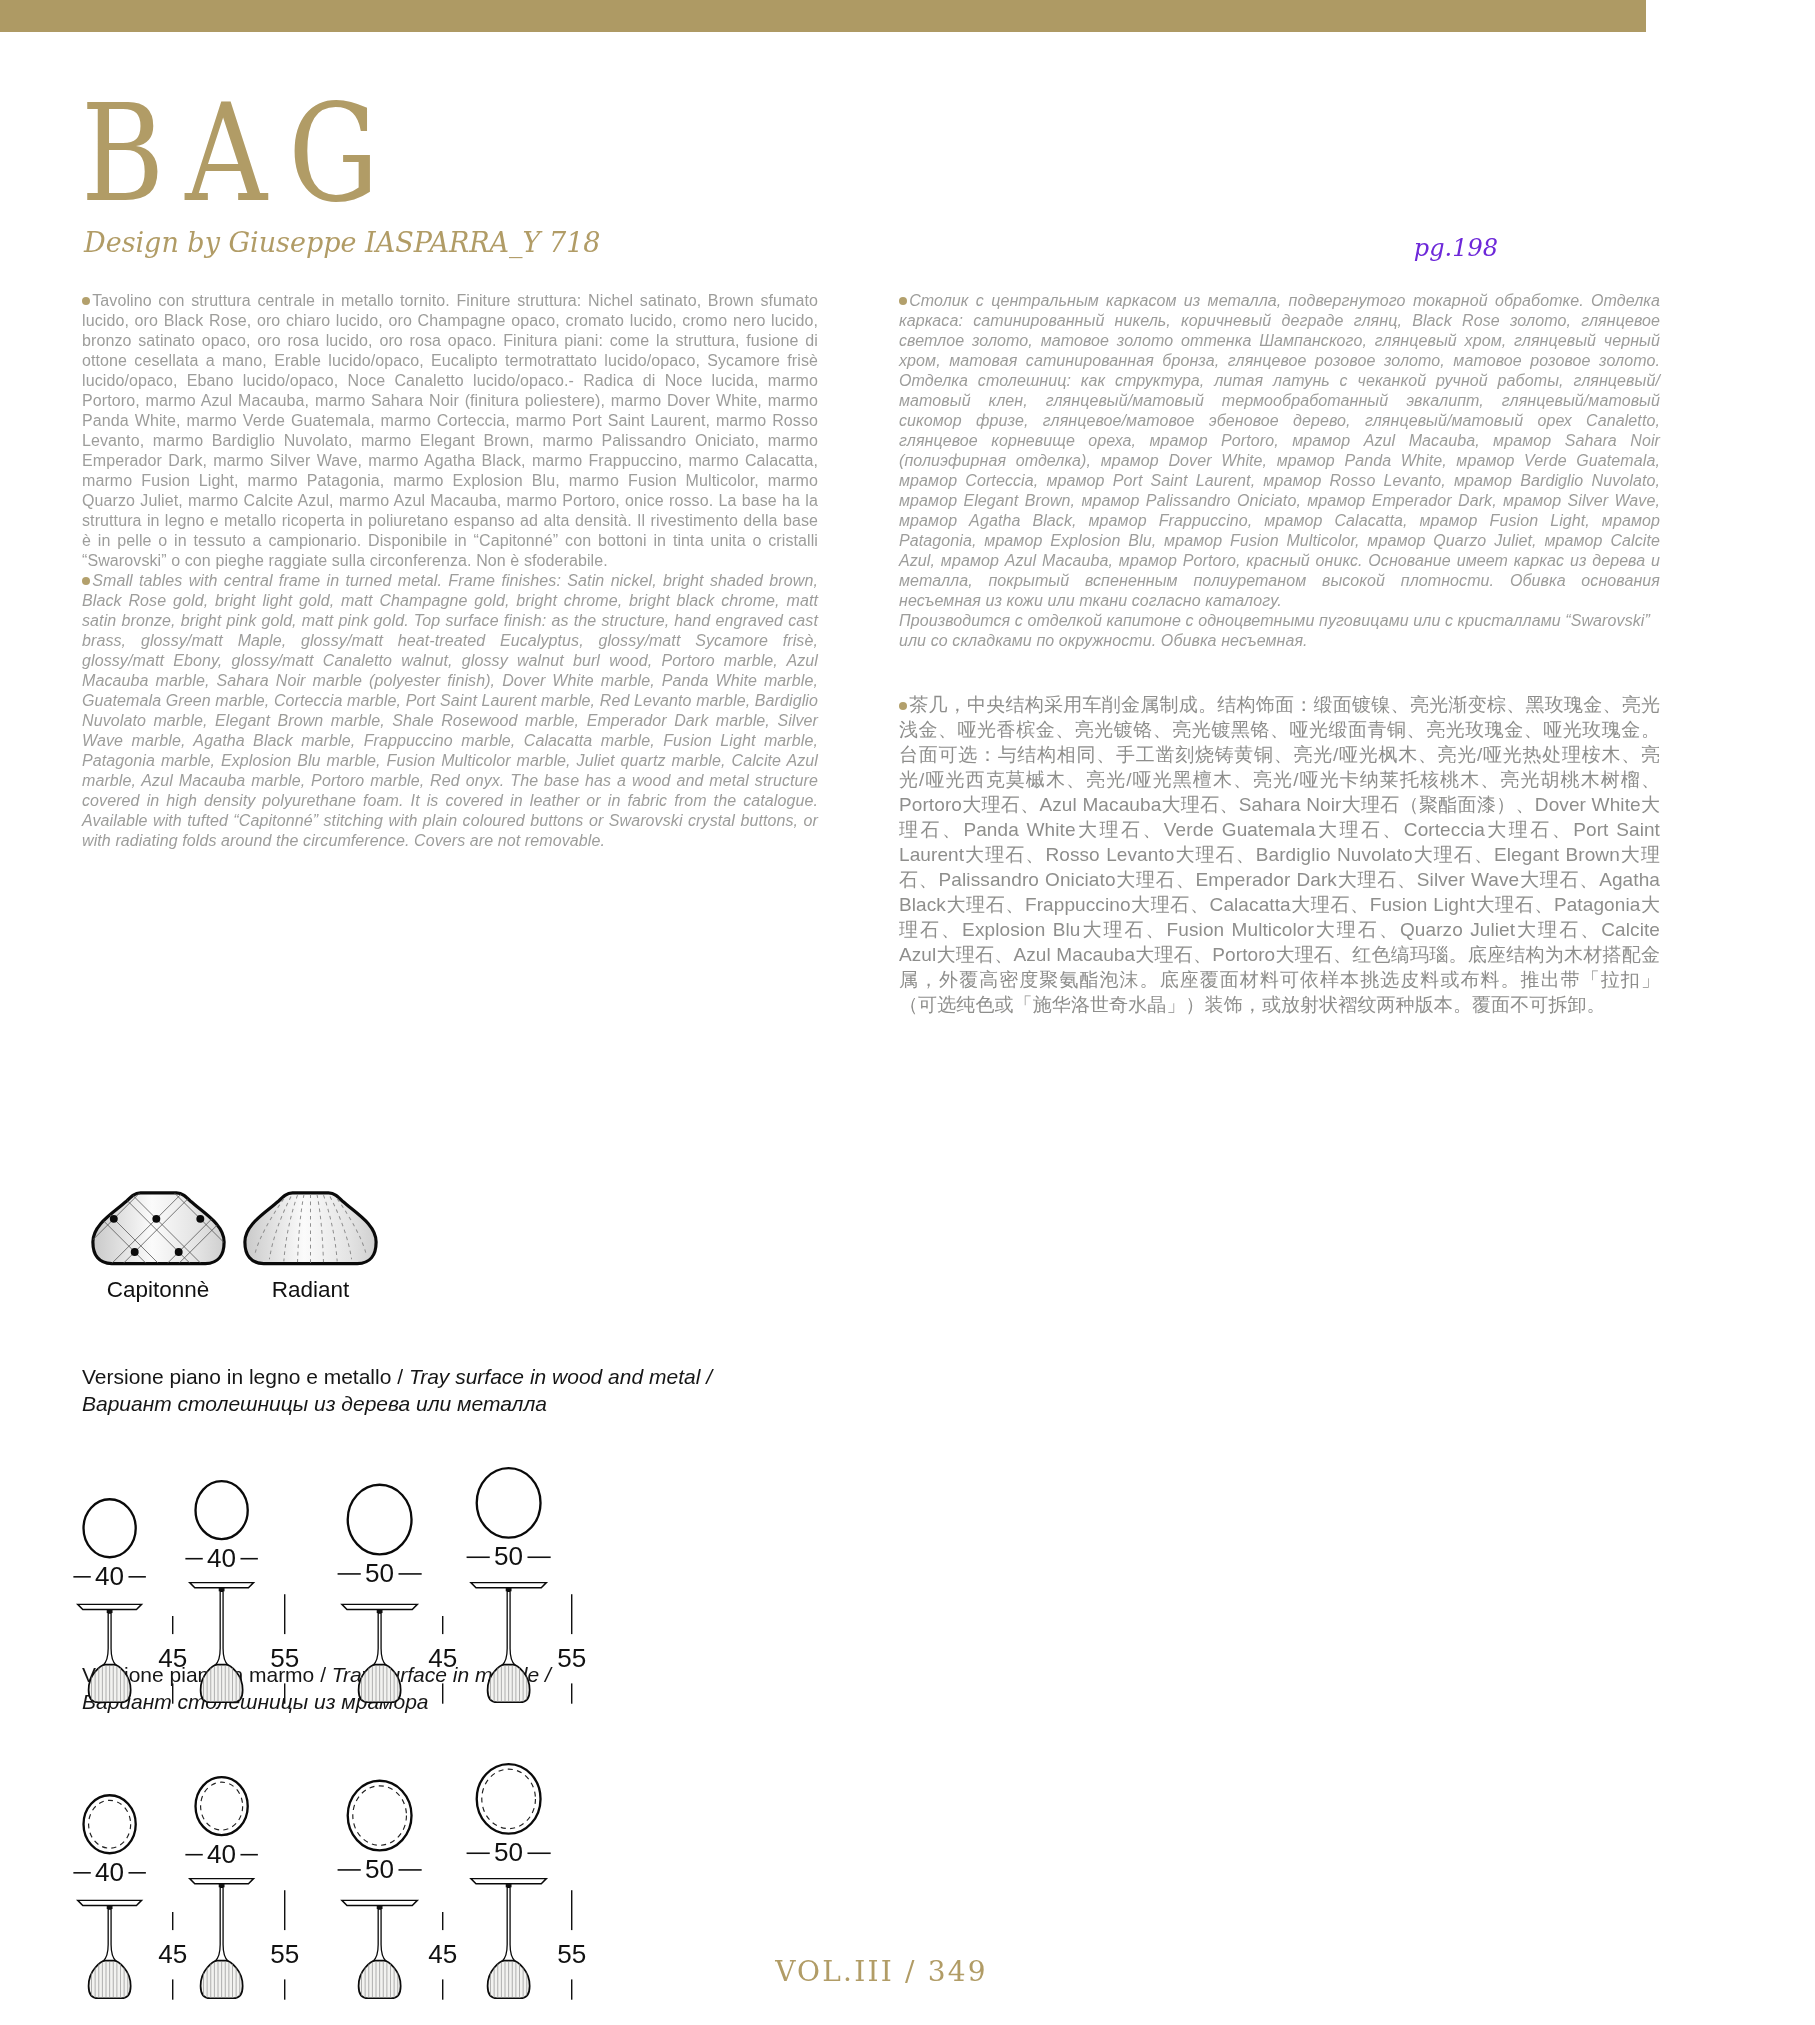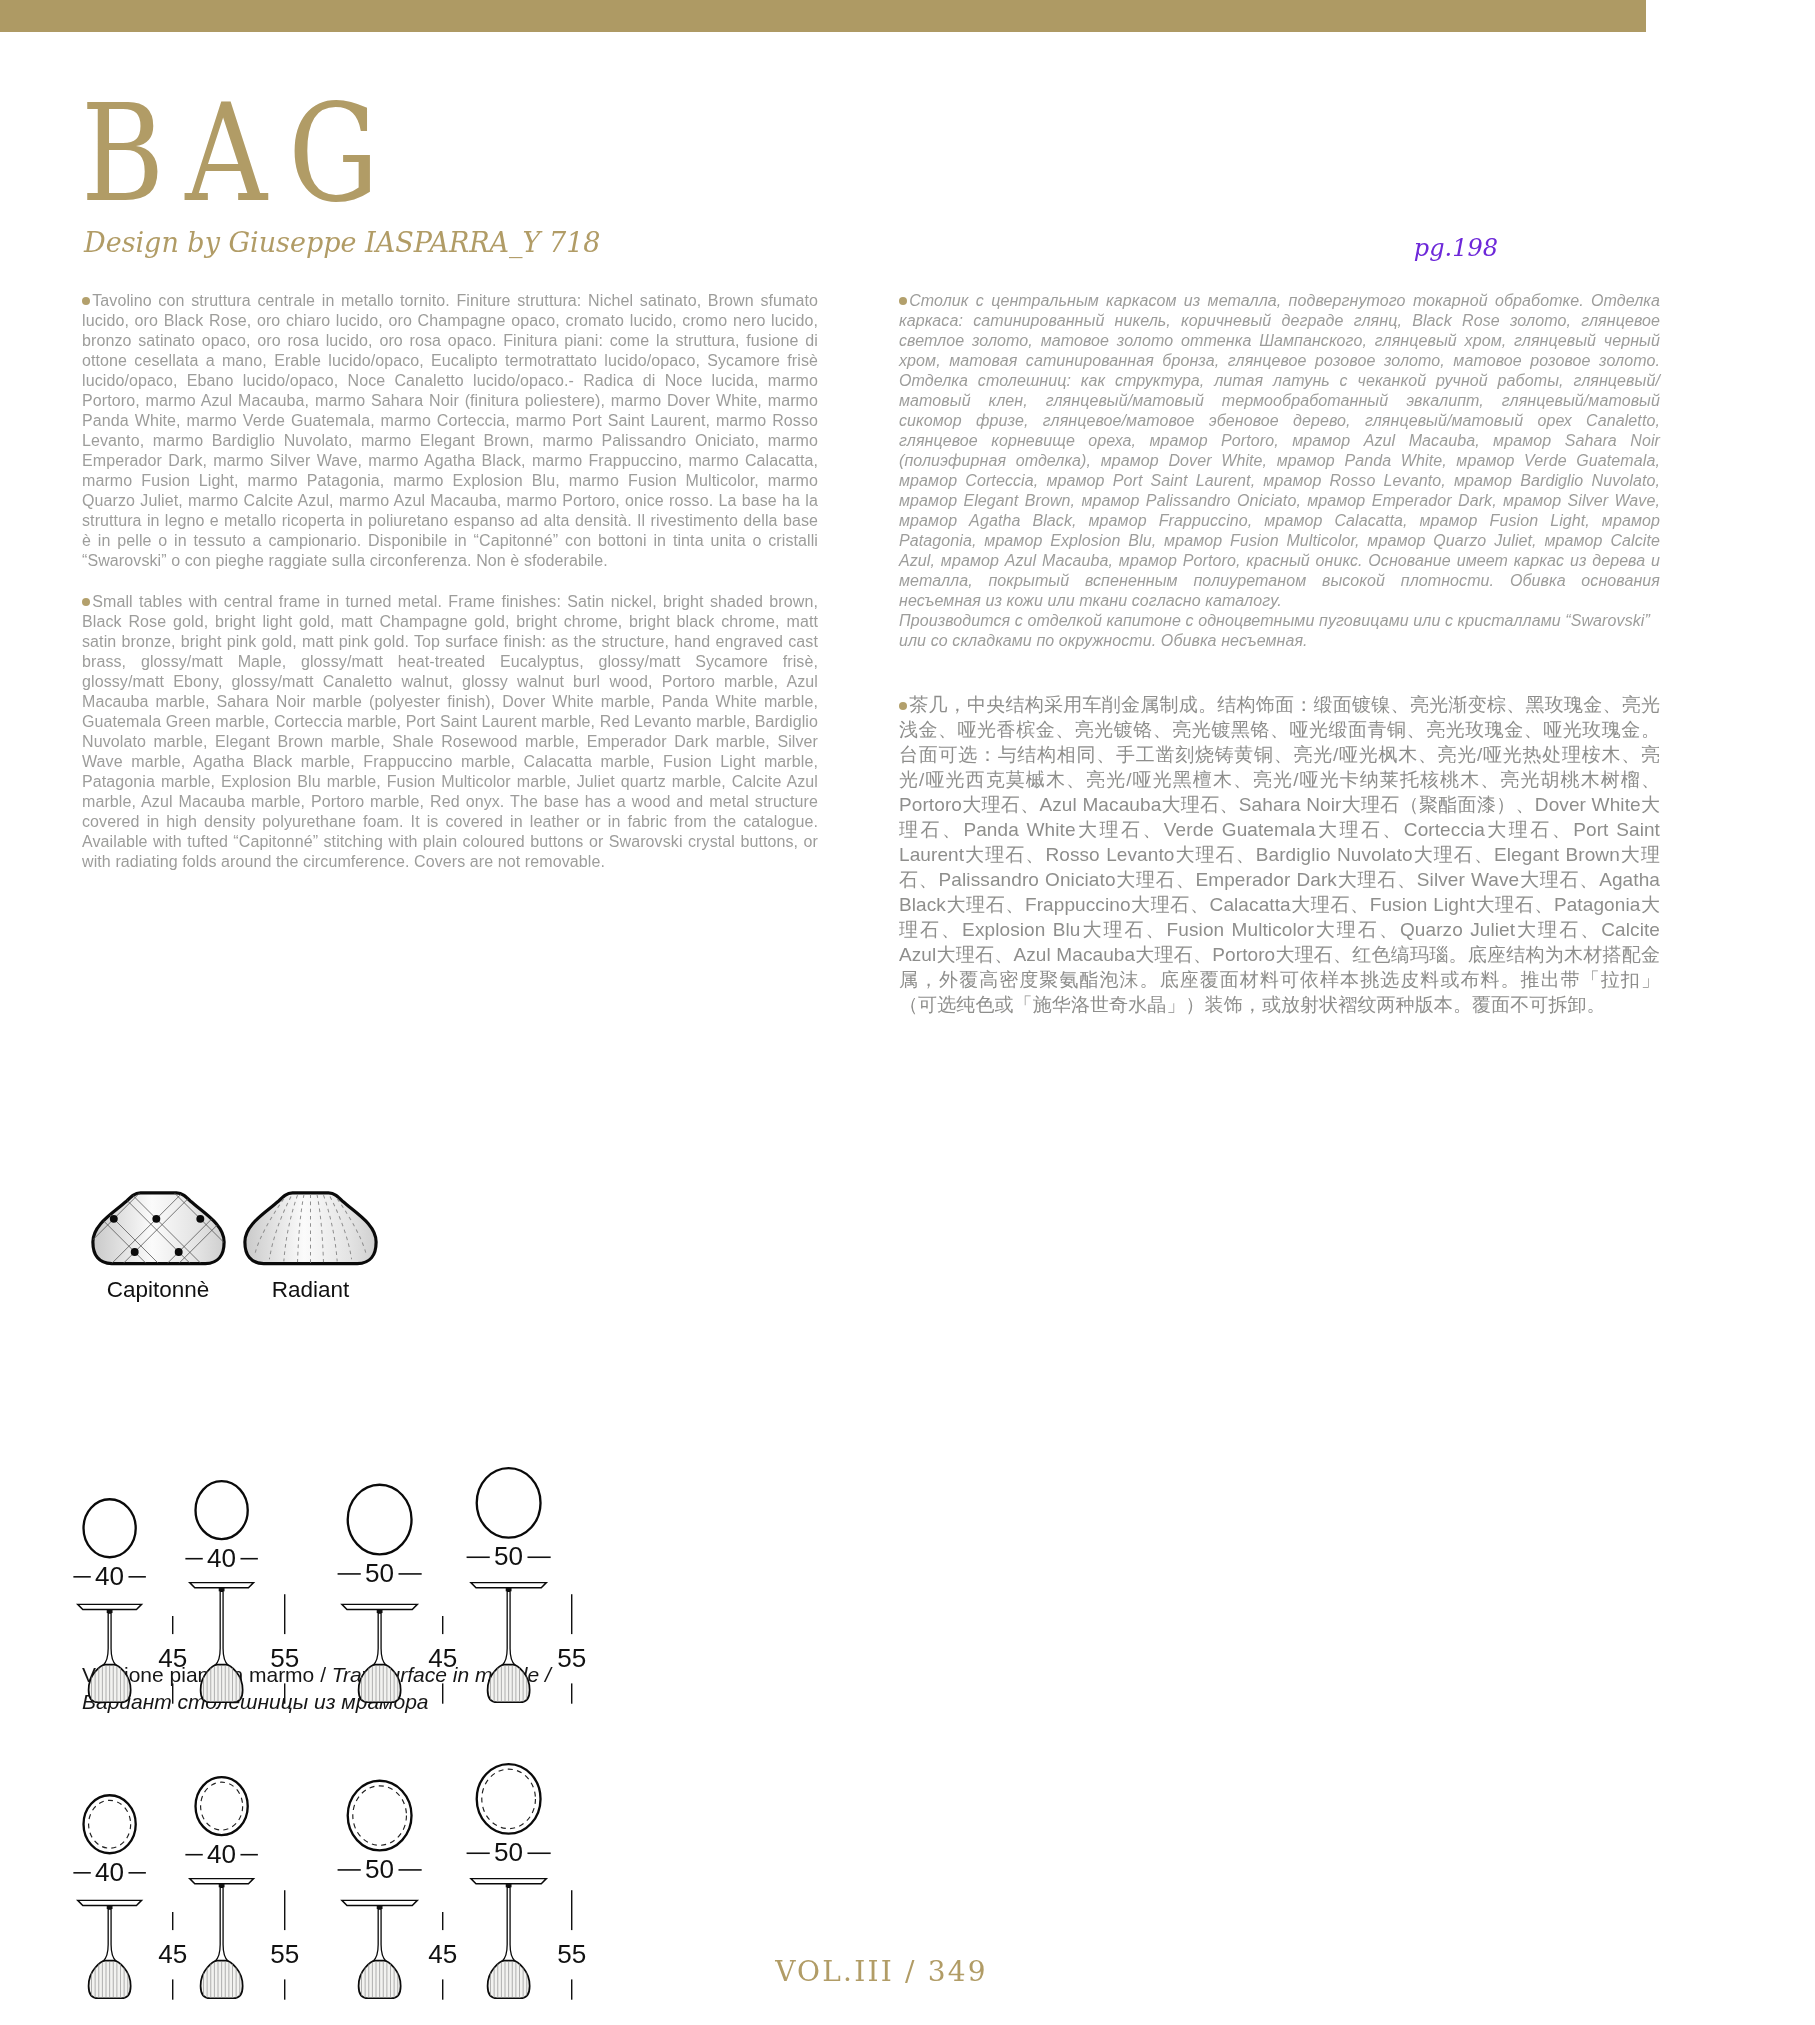--- a/index.html
+++ b/index.html
@@ -11,21 +11,21 @@
          transform:scaleX(0.84);transform-origin:left top;white-space:nowrap;}
   .subtitle{position:absolute;left:84px;top:227px;font-family:"DejaVu Serif",serif;
             font-style:italic;font-size:27px;color:#b19c66;white-space:nowrap;}
   .page-ref{position:absolute;right:166px;top:234px;font-family:"DejaVu Serif",serif;
             font-style:italic;font-size:24px;color:#6d28d9;}
   .col{position:absolute;top:291px;color:#9d9d9b;font-size:16px;line-height:20px;
        text-align:justify;letter-spacing:0.1px;}
   .col-left{left:82px;width:736px;}
   .col-right{left:899px;width:761px;}
   .para{margin:0;}
-  .para.en{margin-top:21px;}
+  .para.en{font-style:italic;}
   .para.ru{font-style:italic;}
   .para.ru2{font-style:italic;text-align:left;}
   .para.zh{font-style:normal;margin-top:41px;color:#8e8e8c;font-size:19px;line-height:25px;}
   .bullet{display:inline-block;width:8px;height:8px;border-radius:50%;background:#b3a06c;
           margin-right:2.2px;vertical-align:1.5px;}
   .tech-notes{position:absolute;left:1763px;top:910px;transform:rotate(-90deg);
               transform-origin:0 0;font-family:"DejaVu Serif",serif;font-style:italic;
               font-size:24px;color:#b19c66;white-space:nowrap;}
   .shape-row{position:absolute;left:89px;top:1187px;display:flex;gap:14.5px;}
   .shape-fig{width:138px;text-align:center;}
@@ -126,20 +126,25 @@
           <path d="M68 13 C52 44 42 74 38 100"></path>
             <path d="M122 13 C138 44 148 74 152 100"></path>
           <path d="M58 16 C38 45 24 70 18 92"></path>
             <path d="M132 16 C152 45 166 70 172 92"></path>
         </g>
       </svg>
       <div class="lbl">Radiant</div>
     </div>
   </div>
 
+  <div class="sec-head sec-head-1">
+    <span class="it">Versione piano in legno e metallo /</span>
+    <span class="en">Tray surface in wood and metal /</span><br>
+    <span class="ru">Вариант столешницы из дерева или металла</span>
+  </div>
   <div class="sec-head sec-head-2">
     <span class="it">Versione piano in marmo /</span>
     <span class="en">Tray surface in  marble /</span><br>
     <span class="ru">Вариант столешницы из мрамора</span>
   </div>
 
   <div class="figset figset-1">
       <div class="tfig" style="left: 3.6px;"><svg width="145" height="291" viewBox="0 0 200 400">
   <defs>
             <clipPath id="bc00">

